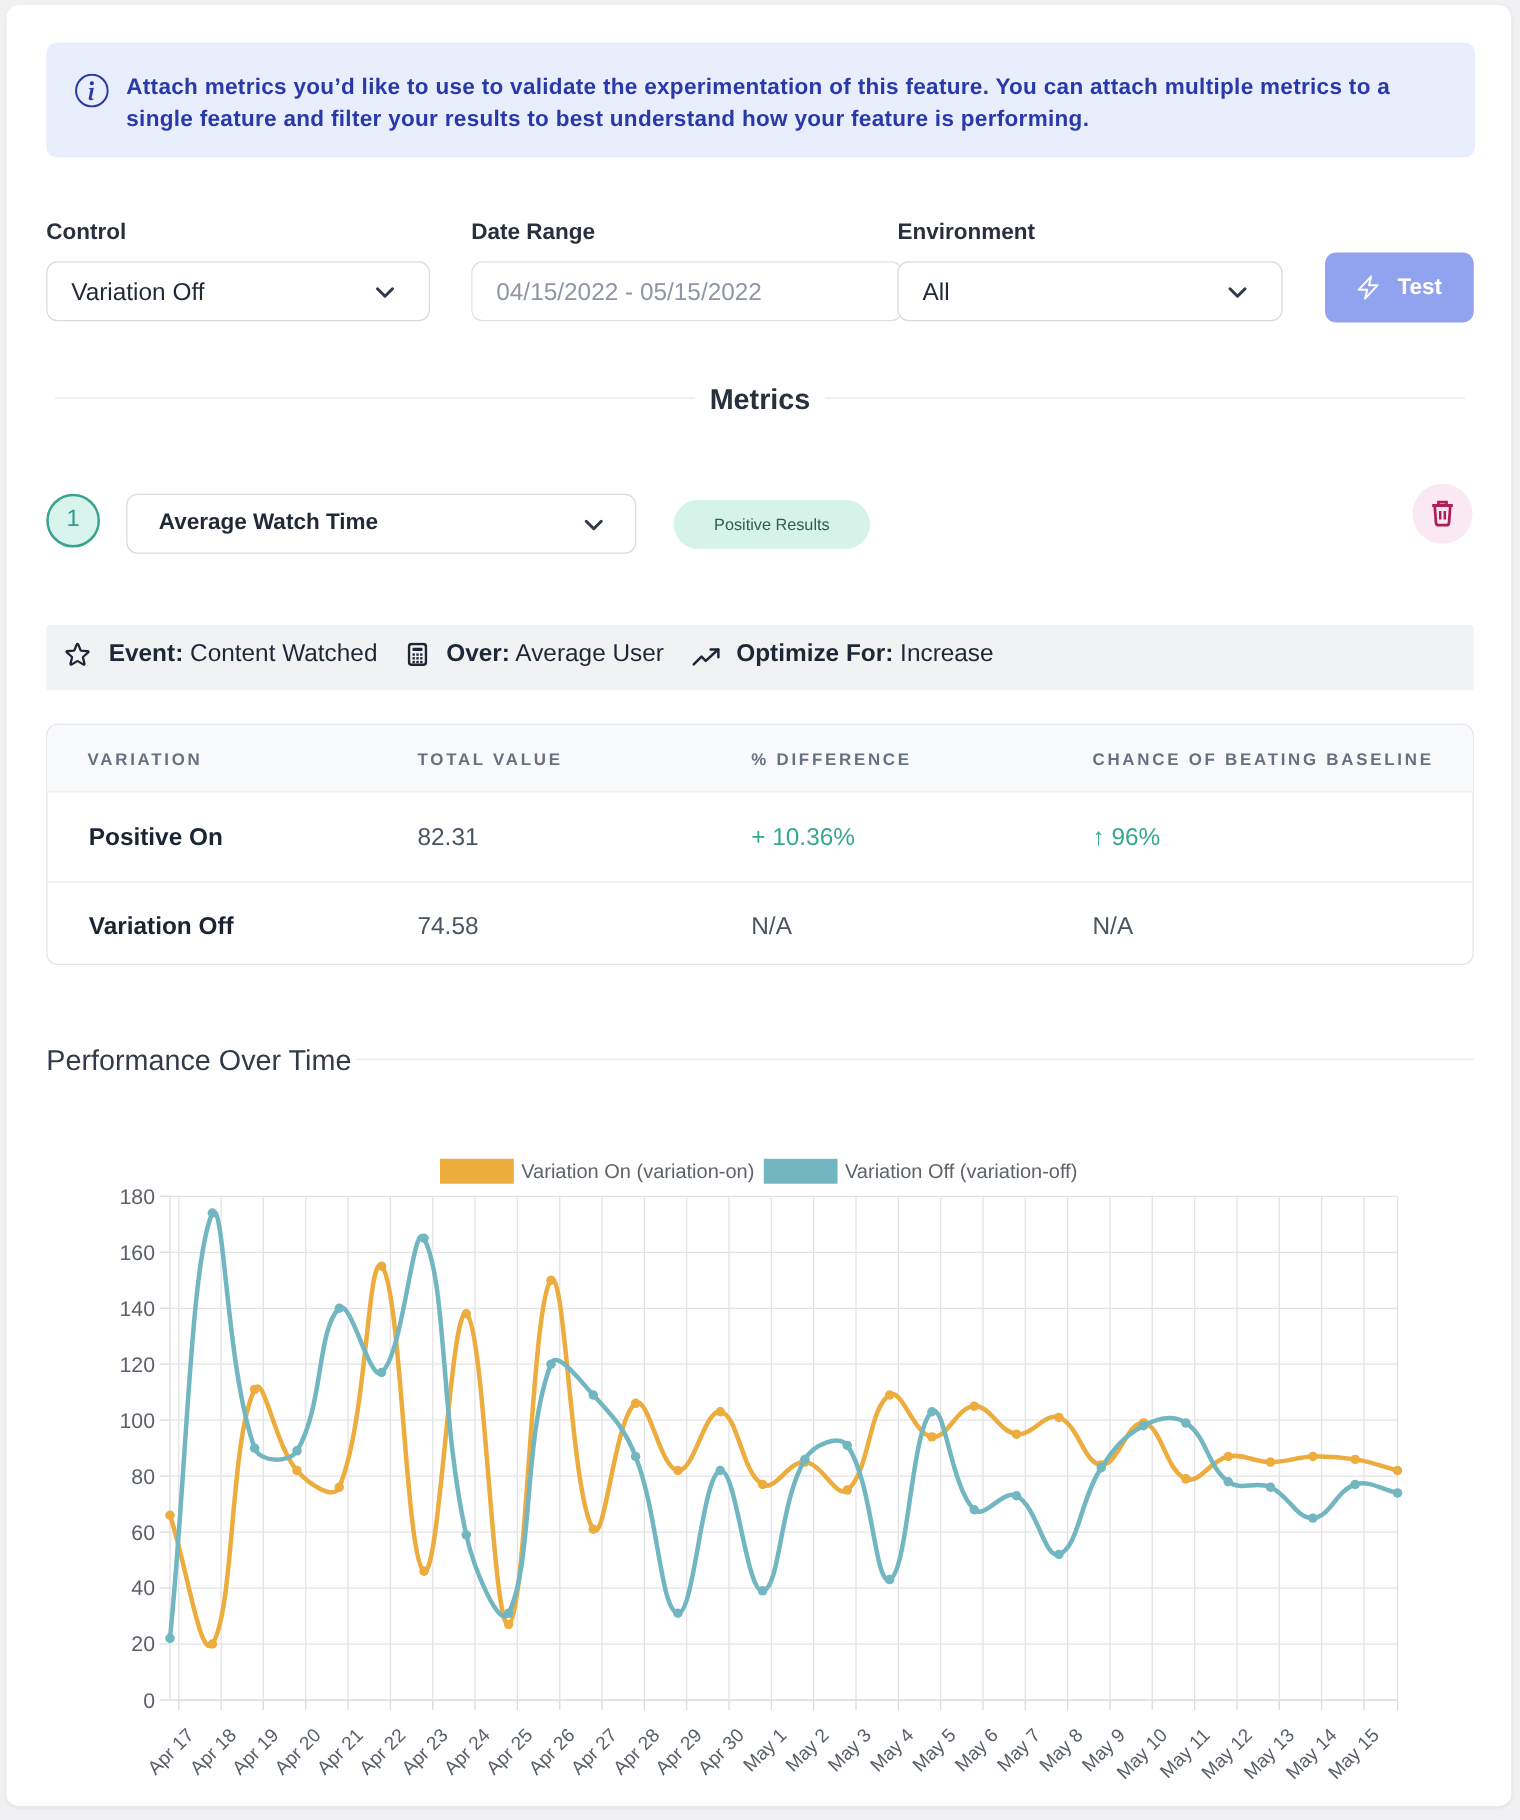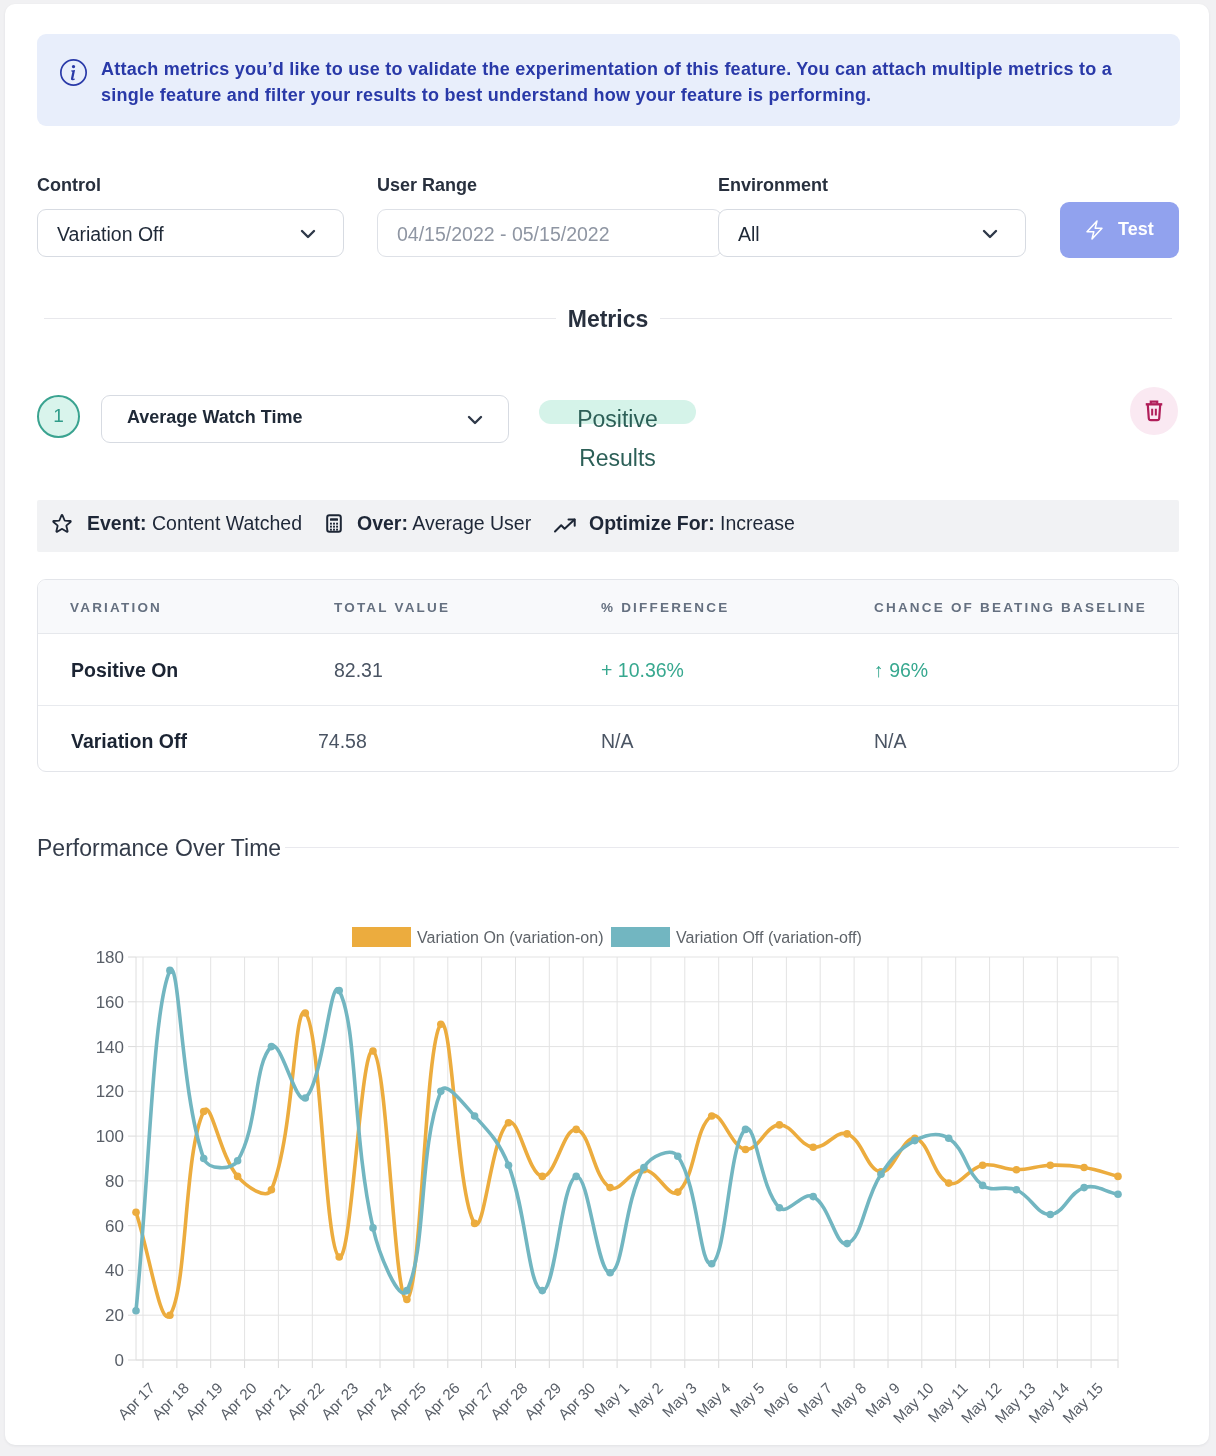--- a/index.html
+++ b/index.html
@@ -8,21 +8,21 @@
 .banner { left:37px; top:34px; width:1143px; height:92px; background:#e8eefb; border-radius:9px; }
 .banner-text { position:absolute; left:101px; top:56px; width:1090px; font-size:18px; font-weight:bold; color:#2939a8; line-height:26px; letter-spacing:.25px; white-space:nowrap; }
 .flabel { font-size:18px; font-weight:bold; color:#28303e; top:175px; }
 .sel { background:#fff; border:1px solid #d7dbe2; border-radius:9px; height:48px; }
 .sel-text { position:absolute; left:19px; top:12px; font-size:19.5px; line-height:24px; color:#1f2937; }
 .chev { position:absolute; right:27px; top:19px; }
 .btn { left:1060px; top:202px; width:119px; height:56px; background:#91a2ee; border-radius:9px;padding-left:31px; }
 .mline { top:318px; height:1px; background:#e8e8ec; }
 .metrics-h { left:0; top:306px; width:1216px; text-align:center; font-size:23px; font-weight:bold; letter-spacing:0; color:#28303e; }
 .numcircle { left:37px; top:395px; width:43px; height:43px; border:2.5px solid #3aa390; border-radius:50%; background:#d9f4ec; color:#2f9c89; font-size:19px; text-align:center; line-height:38px; }
-.pill { left:539px; top:400px; width:157px; height:24px; background:#d5f3e9; border-radius:20px; color:#2c5f57; font-size:23px; text-align:center; line-height:39px; }
+.pill { left:539px; top:400px; width:157px; height:39px; background:#d5f3e9; border-radius:20px; color:#2c5f57; font-size:13px; text-align:center; line-height:39px; }
 .trashc { left:1130px; top:387px; width:48px; height:48px; border-radius:50%; background:#fae9f2; }
 .ebar { left:37px; top:500px; width:1142px; height:52px; background:#f1f2f4; border-radius:2px; }
 .etext { position:absolute; top:15px; font-size:19.5px; color:#1e2737; white-space:nowrap; }
 .table { left:37px; top:579px; width:1142px; height:193px; border:1px solid #e3e5ea; border-radius:9px; background:#fff; }
 .thead { position:absolute; left:0; top:0; width:100%; height:54px; background:#f8f9fb; border-bottom:1px solid #e6e8ec; border-radius:8px 8px 0 0; }
 .th { position:absolute; top:20px; font-size:13.5px; font-weight:bold; letter-spacing:2.2px; color:#657080; }
 .td { position:absolute; font-size:19.5px; color:#4a5463; }
 .tname { font-weight:bold; color:#1b2433; }
 .green { color:#37a88f; }
 .perf-h { left:37px; top:835px; font-size:23px; color:#333b49; }
@@ -33,21 +33,21 @@
 <div class="card"></div>
 
 <div class="abs banner"></div>
 <svg class="abs" style="left:60px;top:59px" width="27" height="27" viewBox="0 0 16 16" fill="#2939a8">
  <path d="M8 15A7 7 0 1 1 8 1a7 7 0 0 1 0 14zm0 1A8 8 0 1 0 8 0a8 8 0 0 0 0 16z"></path>
  <path d="m8.93 6.588-2.29.287-.082.38.45.083c.294.07.352.176.288.469l-.738 3.468c-.194.897.105 1.319.808 1.319.545 0 1.178-.252 1.465-.598l.088-.416c-.2.176-.492.246-.686.246-.275 0-.375-.193-.304-.533L8.93 6.588zM9 4.5a1 1 0 1 1-2 0 1 1 0 0 1 2 0z"></path>
 </svg>
 <div class="abs banner-text">Attach metrics you’d like to use to validate the experimentation of this feature. You can attach multiple metrics to a<br>single feature and filter your results to best understand how your feature is performing.</div>
 
 <div class="abs flabel" style="left:37px">Control</div>
-<div class="abs flabel" style="left:377px">User Range</div>
+<div class="abs flabel" style="left:377px">Date Range</div>
 <div class="abs flabel" style="left:718px">Environment</div>
 
 <div class="abs sel" style="left:37px;top:209px;width:307px">
   <div class="sel-text">Variation Off</div>
   <svg class="chev" width="16" height="10" viewBox="0 0 16 10" fill="none">
       <path d="M2 2l6 6 6-6" stroke="#2f3949" stroke-width="2.4" stroke-linecap="round" stroke-linejoin="round"></path>
     </svg>
 </div>
 <div class="abs sel" style="left:377px;top:209px;width:345px;border-color:#dee1e7">
   <div class="sel-text" style="color:#8f96a3">04/15/2022 - 05/15/2022</div>
@@ -118,21 +118,21 @@
   <div class="th" style="left:32px">VARIATION</div>
   <div class="th" style="left:296px">TOTAL VALUE</div>
   <div class="th" style="left:563px">% DIFFERENCE</div>
   <div class="th" style="left:836px">CHANCE OF BEATING BASELINE</div>
   <div class="td tname" style="left:33px;top:79px">Positive On</div>
   <div class="td" style="left:296px;top:79px">82.31</div>
   <div class="td green" style="left:563px;top:79px">+ 10.36%</div>
   <div class="td green" style="left:836px;top:79px">↑ 96%</div>
   <div style="position:absolute;left:0;top:125px;width:100%;height:1px;background:#e8eaee"></div>
   <div class="td tname" style="left:33px;top:150px">Variation Off</div>
-  <div class="td" style="left:280px;top:150px">74.58</div>
+  <div class="td" style="left:296px;top:150px">74.58</div>
   <div class="td" style="left:563px;top:150px">N/A</div>
   <div class="td" style="left:836px;top:150px">N/A</div>
 </div>
 
 <div class="abs perf-h">Performance Over Time</div>
 <div class="abs perf-line"></div>
 
 <svg width="1216" height="540" viewBox="0 900 1216 540" style="position:absolute;left:0;top:900px;">
 <rect x="352" y="927" width="59" height="20" fill="#ecac3e"></rect>
 <text x="417" y="942.5" font-size="16" fill="#5e6369">Variation On (variation-on)</text>

